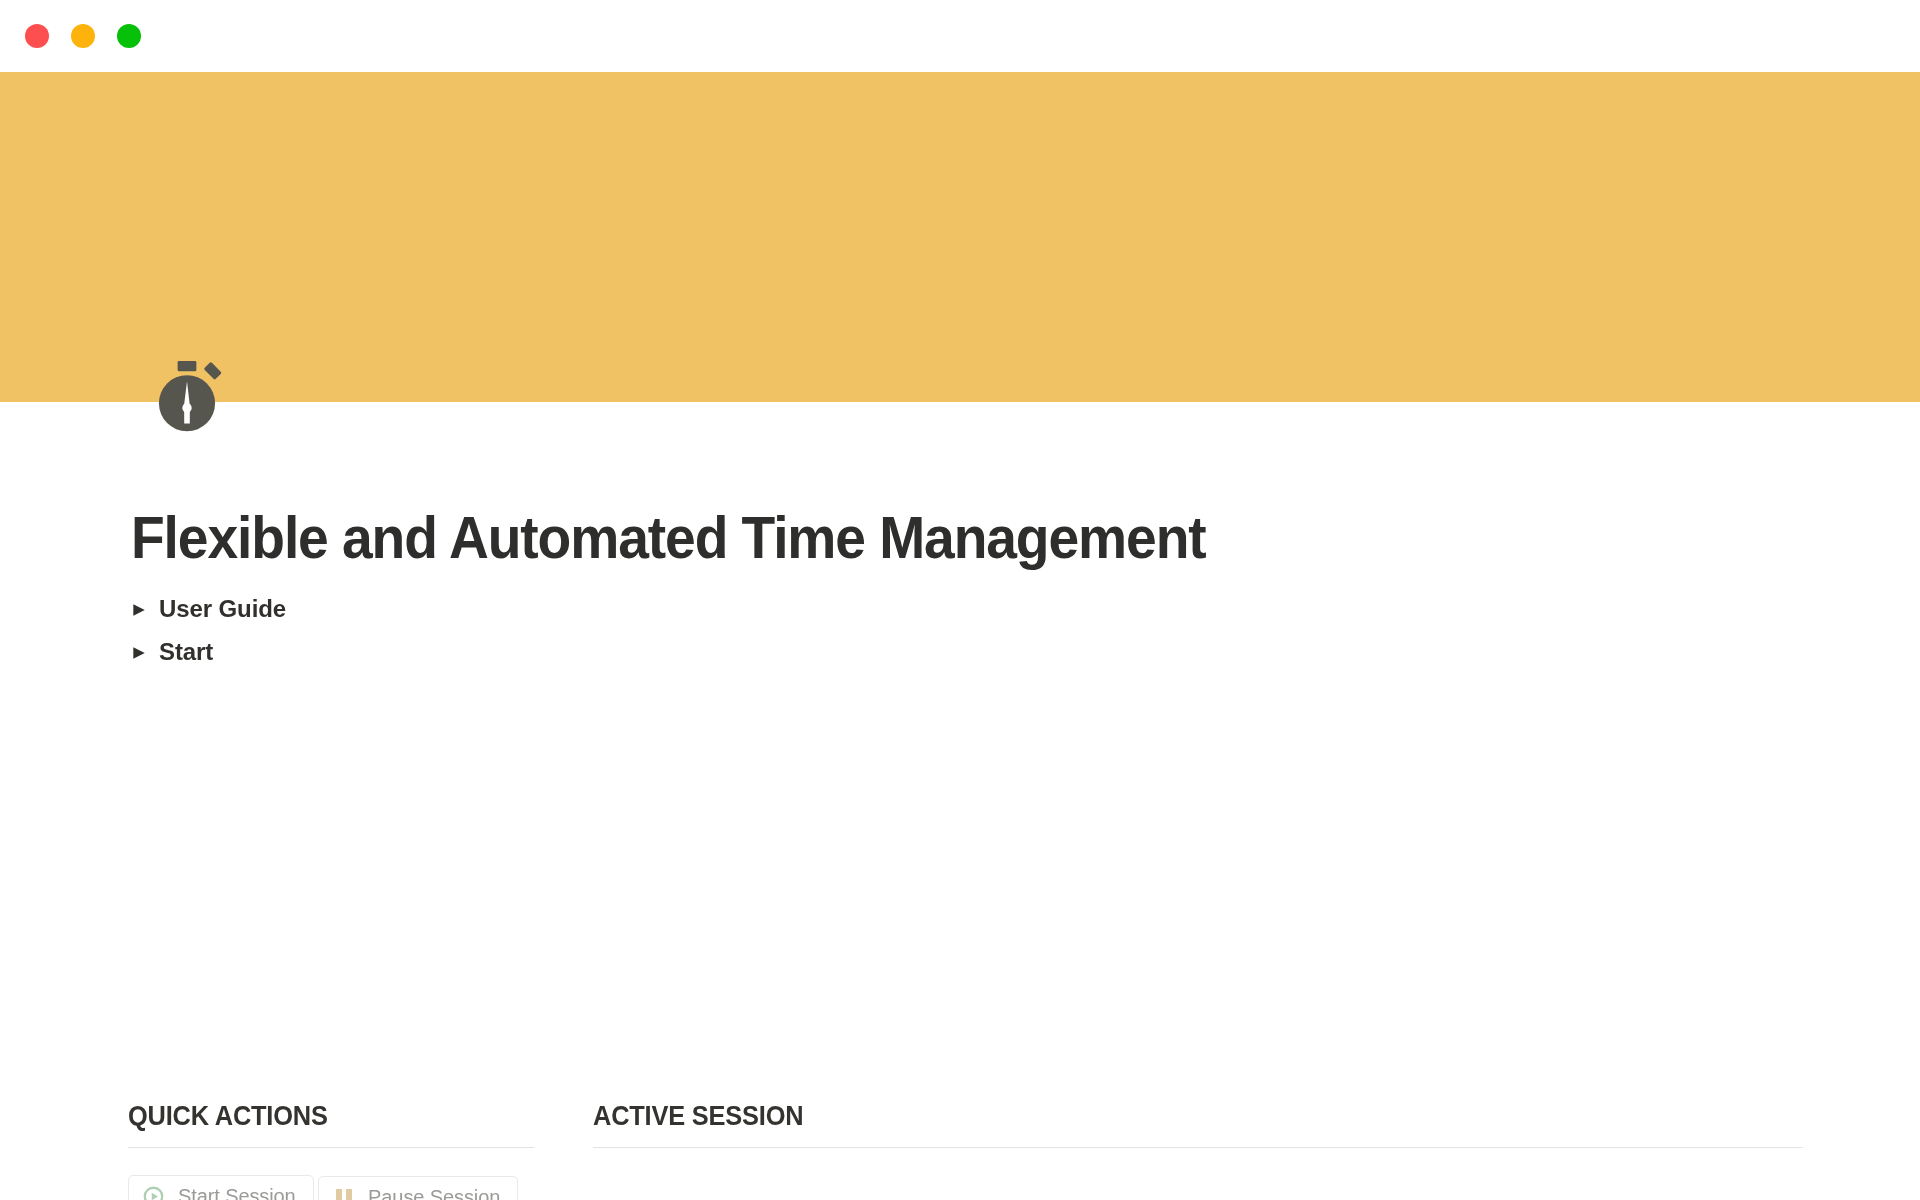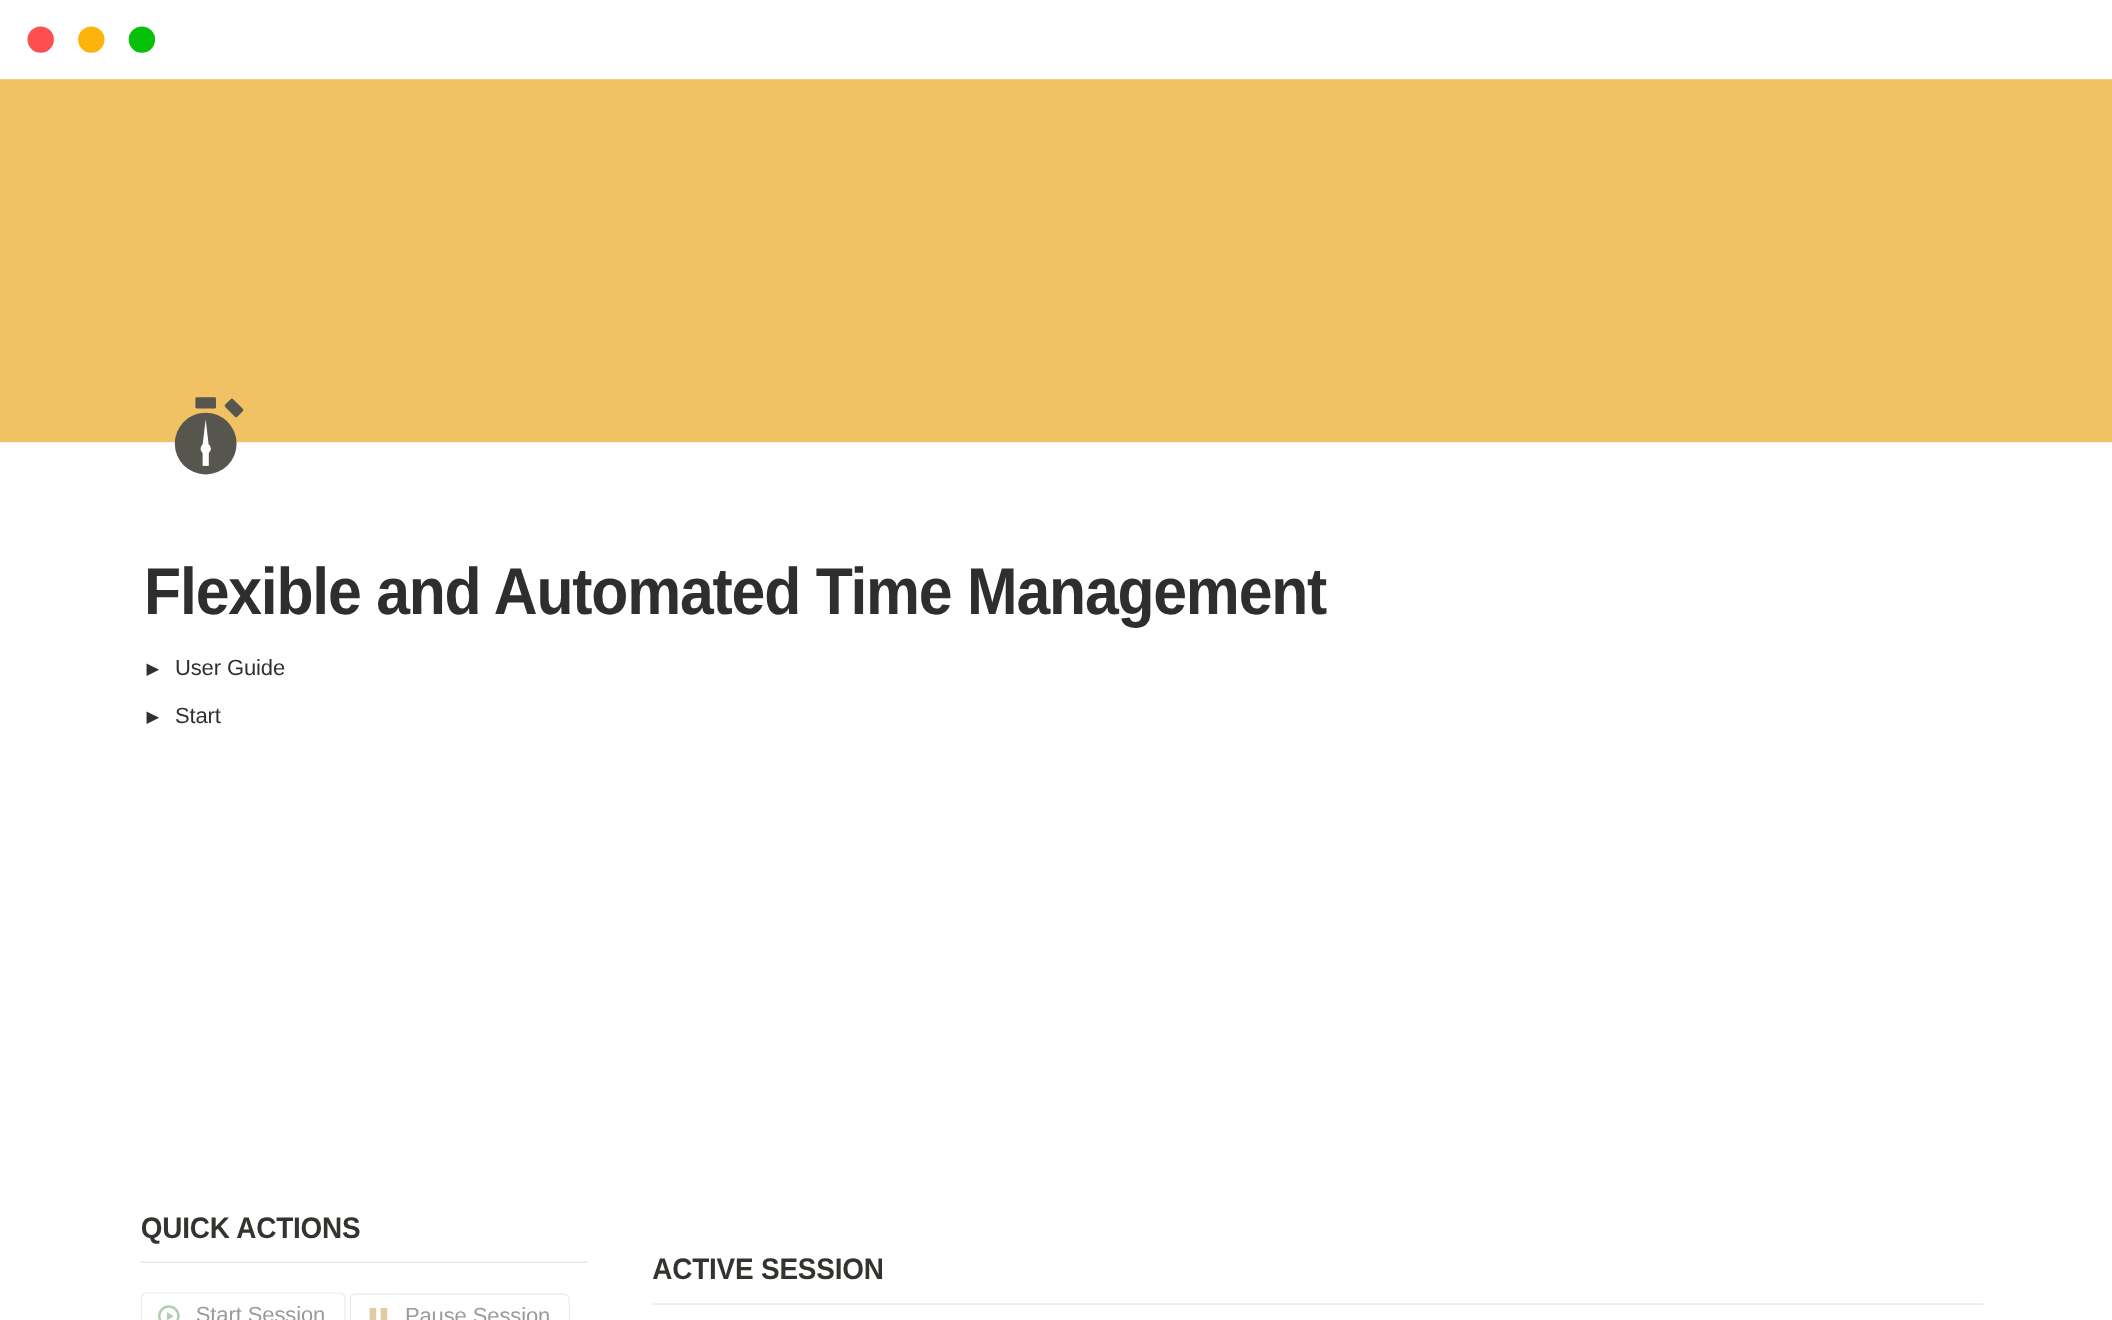--- a/index.html
+++ b/index.html
@@ -72,35 +72,35 @@
     gap:12px;
   }
   .toggle-arrow{
     width:16px; height:16px;
     display:flex; align-items:center; justify-content:center;
     color:#32302c;
     font-size:15px;
     line-height:1;
   }
   .toggle-label{
-    font-size:20px;
-    font-weight:400;
+    font-size:24px;
+    font-weight:700;
     color:#32302c;
     letter-spacing:-0.1px;
   }
 
   
   #quick-actions-section{
     position:absolute;
     left:128px; top:700px;
     width:406px;
   }
   #active-session-section{
     position:absolute;
-    left:593px; top:738px;
+    left:593px; top:700px;
     width:1210px;
   }
 
   .section-heading{
     font-size:27px;
     font-weight:700;
     color:#35332f;
     letter-spacing:-0.2px;
     font-family:"Liberation Sans Narrow","Liberation Sans",sans-serif;
     transform:scaleX(0.94);

